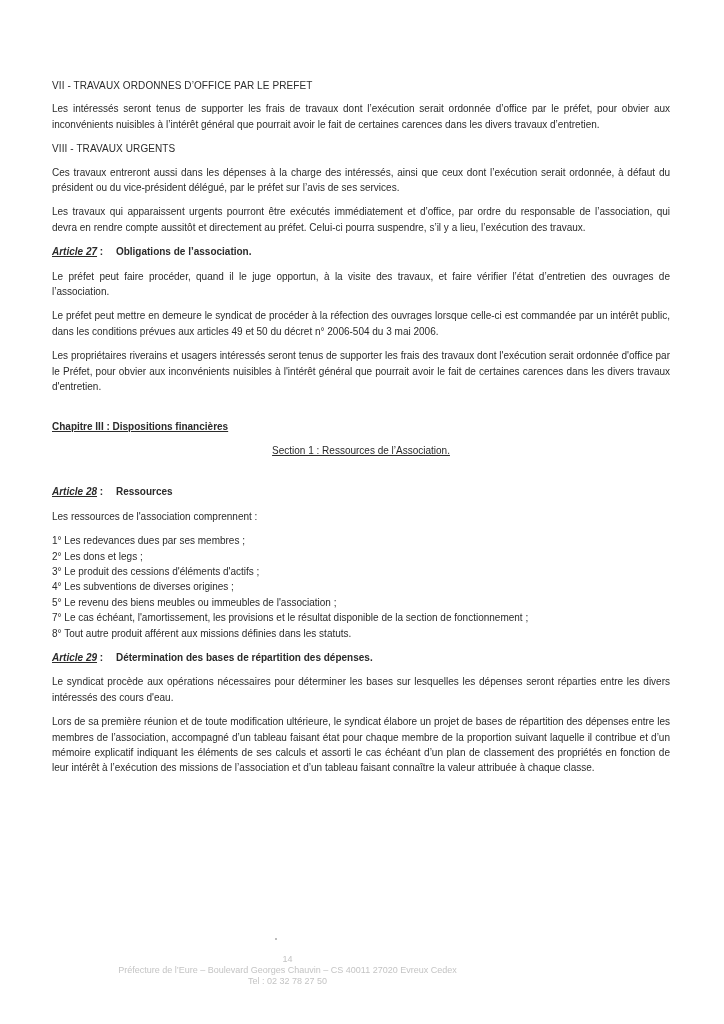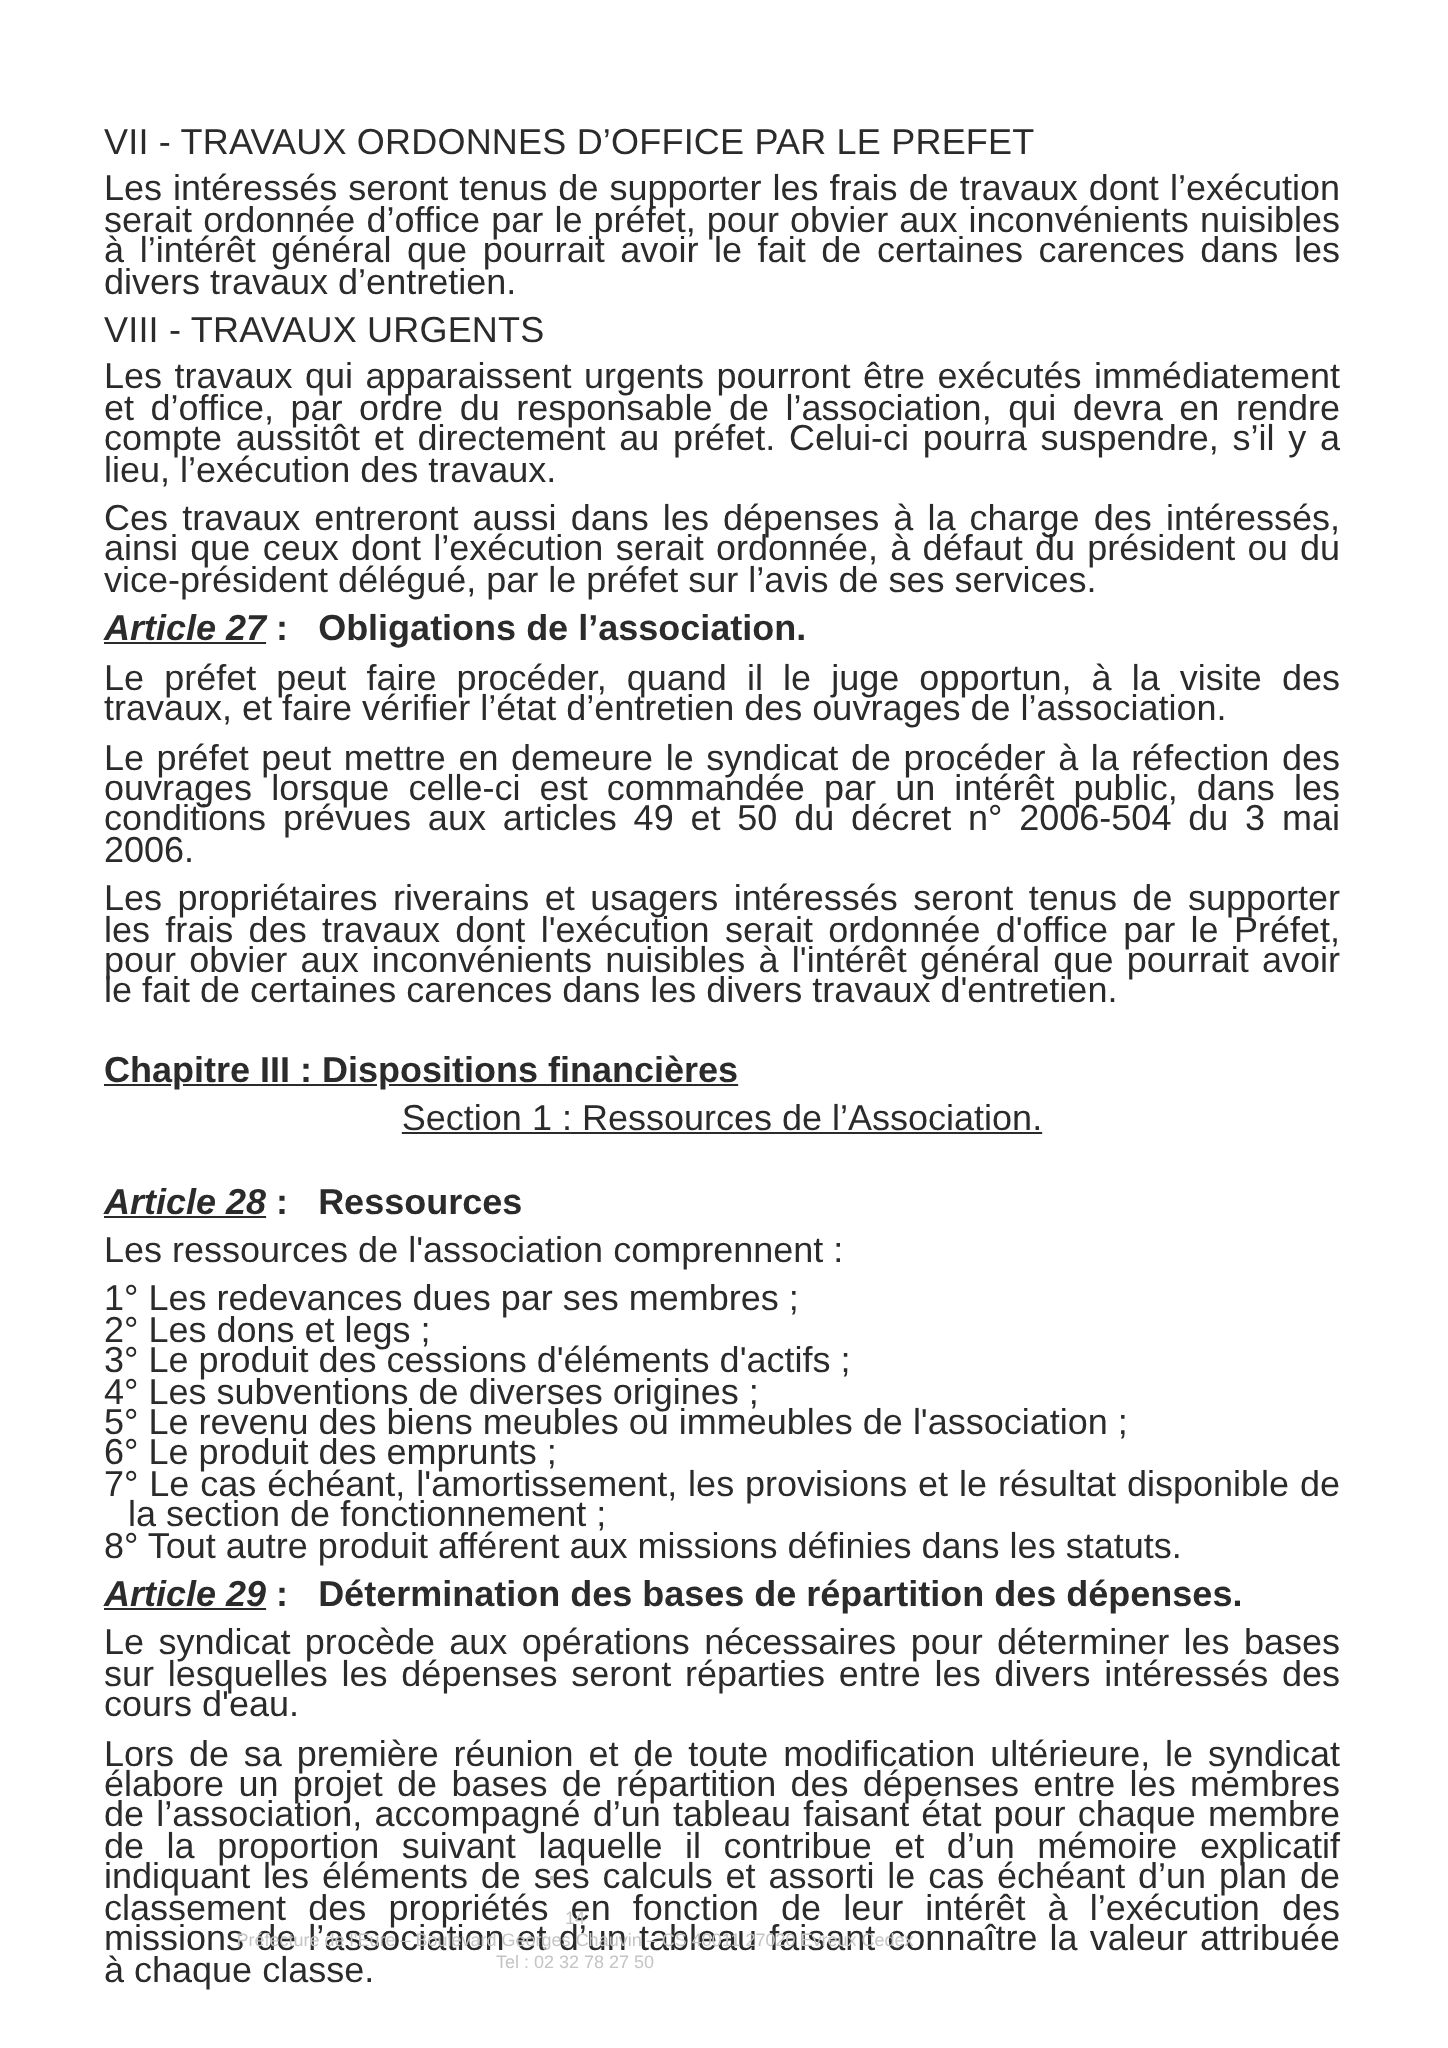--- a/index.html
+++ b/index.html
@@ -1,18 +1,18 @@
 <!DOCTYPE html>
 <html><head>
 <meta charset="utf-8">
 <style>
   html, body { margin: 0; padding: 0; background: #ffffff; }
   body { width: 724px; height: 1024px; position: relative; overflow: hidden;
     font-family: "Liberation Sans", sans-serif; color: #2b2b2b; }
-  .page { position: absolute; left: 52px; top: 64px; width: 618px; font-size: 18px; line-height: 15.4px; }
+  .page { position: absolute; left: 52px; top: 78px; width: 618px; font-size: 10px; line-height: 15.4px; }
   p { margin: 0; text-align: justify; }
   .heading { margin-bottom: 8px; letter-spacing: 0.1px; }
   .para { margin-bottom: 9px; }
   .art { margin-top: 4px; margin-bottom: 9px; font-weight: bold; }
   .art .lbl { font-style: italic; text-decoration: underline; }
   .art .colon { font-style: normal; margin-right: 10px; }
   .chapter { text-align: left; font-weight: bold; text-decoration: underline; margin-top: 24px; margin-bottom: 9px; }
   .section { text-align: center; text-decoration: underline; margin-bottom: 26px; }
   .list { margin: 0 0 9px 0; padding: 0; list-style: none; }
   .list li { text-align: justify; padding-left: 12px; text-indent: -12px; }
@@ -21,22 +21,22 @@
   .dot { position: absolute; left: 275px; top: 938px; width: 2px; height: 2px; background: #bdbdbd; }
 </style>
 </head>
 <body>
 
 <div class="page">
   <p class="heading">VII -  TRAVAUX ORDONNES D’OFFICE PAR LE PREFET</p>
   <p class="para">Les intéressés seront tenus de supporter les frais de travaux dont l’exécution serait ordonnée d’office par le préfet, pour obvier aux inconvénients nuisibles à l’intérêt général que pourrait avoir le fait de certaines carences dans les divers travaux d’entretien.</p>
 
   <p class="heading">VIII -    TRAVAUX URGENTS</p>
+  <p class="para">Ces travaux entreront aussi dans les dépenses à la charge des intéressés, ainsi que ceux dont l’exécution serait ordonnée, à défaut du président ou du vice-président délégué, par le préfet sur l’avis de ses services.</p>
   <p class="para">Les travaux qui apparaissent urgents pourront être exécutés immédiatement et d’office, par ordre du responsable de l’association, qui devra en rendre compte aussitôt et directement au préfet. Celui-ci pourra suspendre, s’il y a lieu, l’exécution des travaux.</p>
-  <p class="para">Ces travaux entreront aussi dans les dépenses à la charge des intéressés, ainsi que ceux dont l’exécution serait ordonnée, à défaut du président ou du vice-président délégué, par le préfet sur l’avis de ses services.</p>
 
   <p class="art">
     <span class="lbl">Article 27</span><span class="colon"> :</span>
     <span>Obligations de l’association.</span>
   </p>
   <p class="para">Le préfet peut faire procéder, quand il le juge opportun, à la visite des travaux, et faire vérifier l’état d’entretien des ouvrages de l’association.</p>
   <p class="para">Le préfet peut mettre en demeure le syndicat de procéder à la réfection des ouvrages lorsque celle-ci est commandée par un intérêt public, dans les conditions prévues aux articles 49 et 50 du décret n° 2006-504 du 3 mai 2006.</p>
   <p class="para">Les propriétaires riverains et usagers intéressés seront tenus de supporter les frais des travaux dont l'exécution serait ordonnée d'office par le Préfet, pour obvier aux inconvénients nuisibles à l'intérêt général que pourrait avoir le fait de certaines carences dans les divers travaux d'entretien.</p>
 
   <p class="chapter">Chapitre III : Dispositions financières</p>
@@ -46,21 +46,20 @@
     <span class="lbl">Article 28</span><span class="colon"> :</span>
     <span>Ressources</span>
   </p>
   <p class="para">Les ressources de l'association comprennent :</p>
   <ul class="list">
     <li>1° Les redevances dues par ses membres ;</li>
     <li>2° Les dons et legs ;</li>
     <li>3° Le produit des cessions d'éléments d'actifs ;</li>
     <li>4° Les subventions de diverses origines ;</li>
     <li>5° Le revenu des biens meubles ou immeubles de l'association ;</li>
-    <li>6° Le produit des emprunts ;</li>
     <li>7° Le cas échéant, l'amortissement, les provisions et le résultat disponible de la section de fonctionnement ;</li>
     <li>8° Tout autre produit afférent aux missions définies dans les statuts.</li>
   </ul>
 
   <p class="art">
     <span class="lbl">Article 29</span><span class="colon"> :</span>
     <span>Détermination des bases de répartition des dépenses.</span>
   </p>
   <p class="para">Le syndicat procède aux opérations nécessaires pour déterminer les bases sur lesquelles les dépenses seront réparties entre les divers intéressés des cours d'eau.</p>
   <p class="para">Lors de sa première réunion et de toute modification ultérieure, le syndicat élabore un projet de bases de répartition des dépenses entre les membres de l’association, accompagné d’un tableau faisant état pour chaque membre de la proportion suivant laquelle il contribue et d’un mémoire explicatif indiquant les éléments de ses calculs et assorti le cas échéant d’un plan de classement des propriétés en fonction de leur intérêt à l’exécution des missions de l’association et d’un tableau faisant connaître la valeur attribuée à chaque classe.</p>

